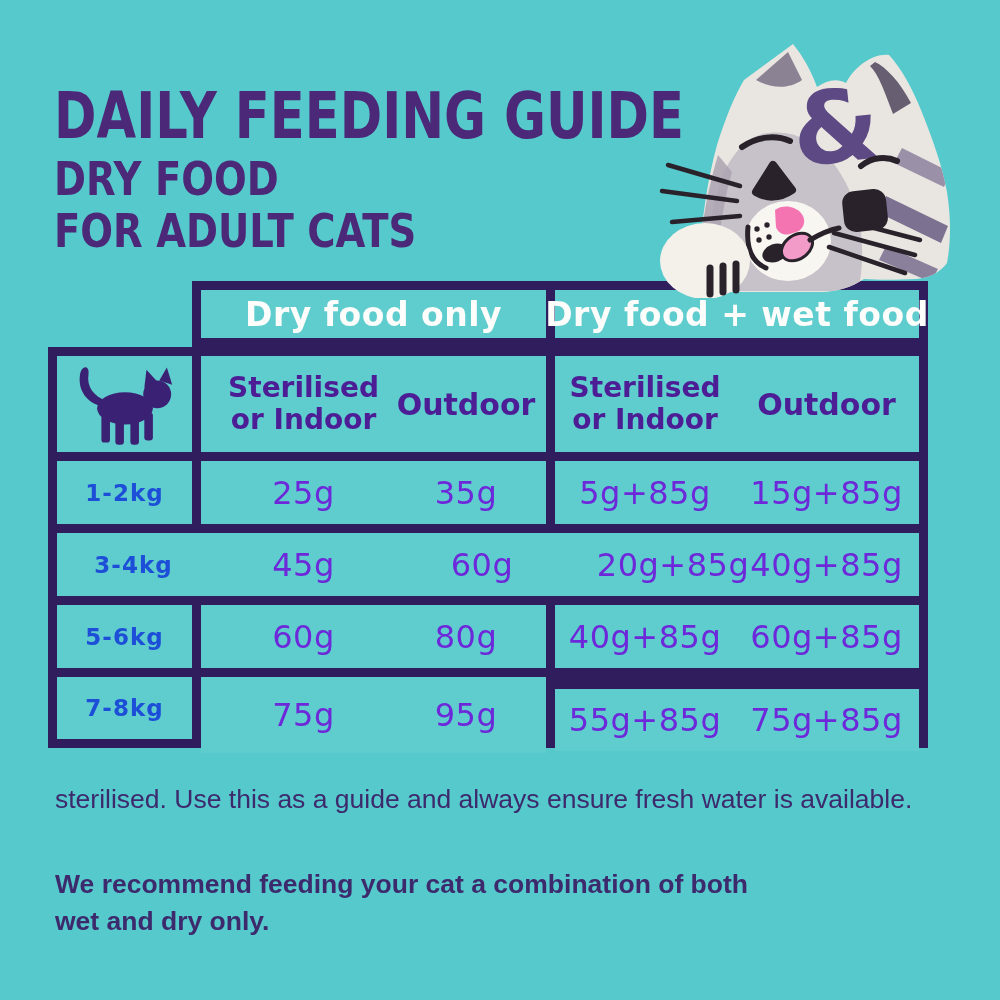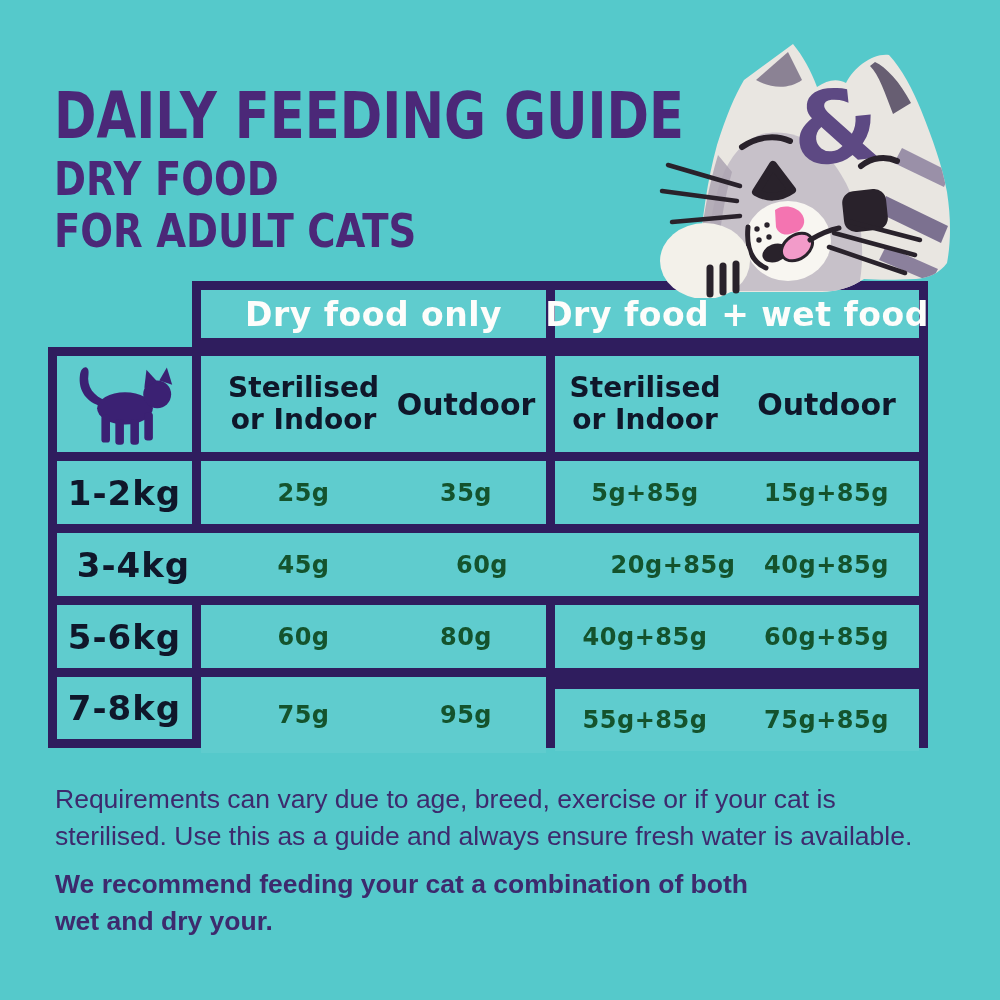--- a/index.html
+++ b/index.html
@@ -25,25 +25,25 @@
     white-space:nowrap;line-height:52px;
   }
 
   
   .panel{position:absolute;background:#2f1d5e;z-index:1;}
   .cell{
     position:absolute;background:#5fccce;z-index:2;
     display:flex;align-items:center;justify-content:center;
   }
   .hd1{color:#fdfdfb;font-size:33px;font-weight:bold;letter-spacing:.5px;white-space:nowrap;}
-  .sub2{color:#0f172a;font-weight:bold;text-align:center;}
+  .sub2{color:#4c1d95;font-weight:bold;text-align:center;}
   .ster{font-size:28px;line-height:32px;}
   .outd{font-size:30px;}
-  .wt{color:#0f172a;font-size:34px;font-weight:bold;letter-spacing:1px;white-space:nowrap;}
-  .val{color:#14532d;font-size:24px;font-weight:bold;letter-spacing:.5px;white-space:nowrap;}
+  .wt{color:#1d4ed8;font-size:23px;font-weight:bold;letter-spacing:1px;white-space:nowrap;}
+  .val{color:#6d28d9;font-size:32px;font-weight:normal;letter-spacing:.5px;white-space:nowrap;}
   .span-l{position:absolute;left:0;top:0;bottom:0;display:flex;align-items:center;justify-content:center;}
   .span-r{position:absolute;right:0;top:0;bottom:0;display:flex;align-items:center;justify-content:center;}
 
   
   .note{
     position:absolute;left:55px;
     font-family:"Liberation Sans",sans-serif;
     color:#3d2a6d;font-size:26.5px;line-height:37px;white-space:nowrap;
   }
   .note.bold{font-weight:bold;}
@@ -187,26 +187,25 @@
   <div class="cell" style="left:555px;top:677px;width:364px;height:62px;margin-top:12px;">
     <span class="span-l" style="width:180px;">
         <span class="val">55g+85g</span>
       </span>
     <span class="span-r" style="width:185px;">
         <span class="val">75g+85g</span>
       </span>
   </div>
 
   <div class="note" style="top:781px;">
-    <div>Requirements can vary due to age, breed, exercise or if your cat is</div>
     <div>sterilised. Use this as a guide and always ensure fresh water is available.</div>
   </div>
   <div class="note bold" style="top:866px;">
     <div>We recommend feeding your cat a combination of both</div>
-    <div>wet and dry your.</div>
+    <div>wet and dry only.</div>
   </div>
 
   <svg class="mascot" viewBox="0 0 340 268" width="340" height="268">
     <defs>
       <clipPath id="headclip">
         <path d="M68,261 C69,215 74,162 87,115 C96,86 105,65 114,50 L163,14 C173,26 181,41 187,57 C197,50 207,48 216,53 C224,37 243,23 259,25 C272,39 283,60 291,80 C303,110 312,135 317,162 C321,188 321,212 317,233 C310,243 298,248 286,249 C266,250 248,250 234,249 C222,257 206,262 192,262 L68,262 Z"></path>
       </clipPath>
     </defs>
 
     <path d="M68,261 C69,215 74,162 87,115 C96,86 105,65 114,50 L163,14 C173,26 181,41 187,57 C197,50 207,48 216,53 C224,37 243,23 259,25 C272,39 283,60 291,80 C303,110 312,135 317,162 C321,188 321,212 317,233 C310,243 298,248 286,249 C266,250 248,250 234,249 C222,257 206,262 192,262 L68,262 Z" fill="#e9e6e1"></path>

